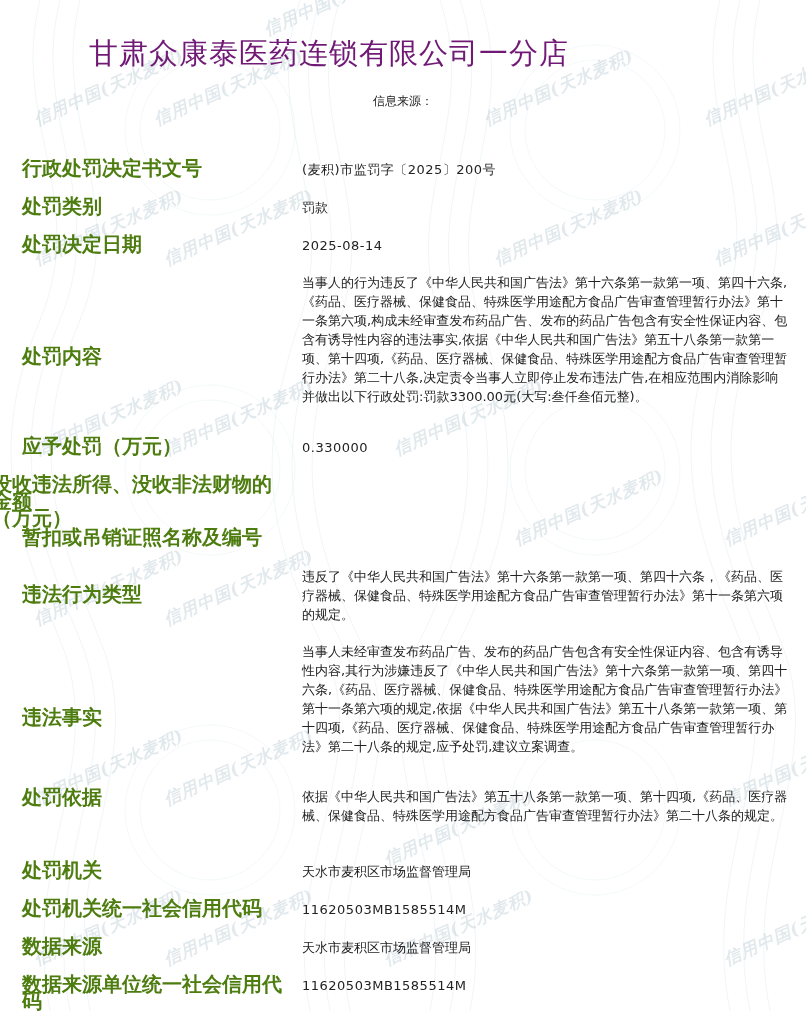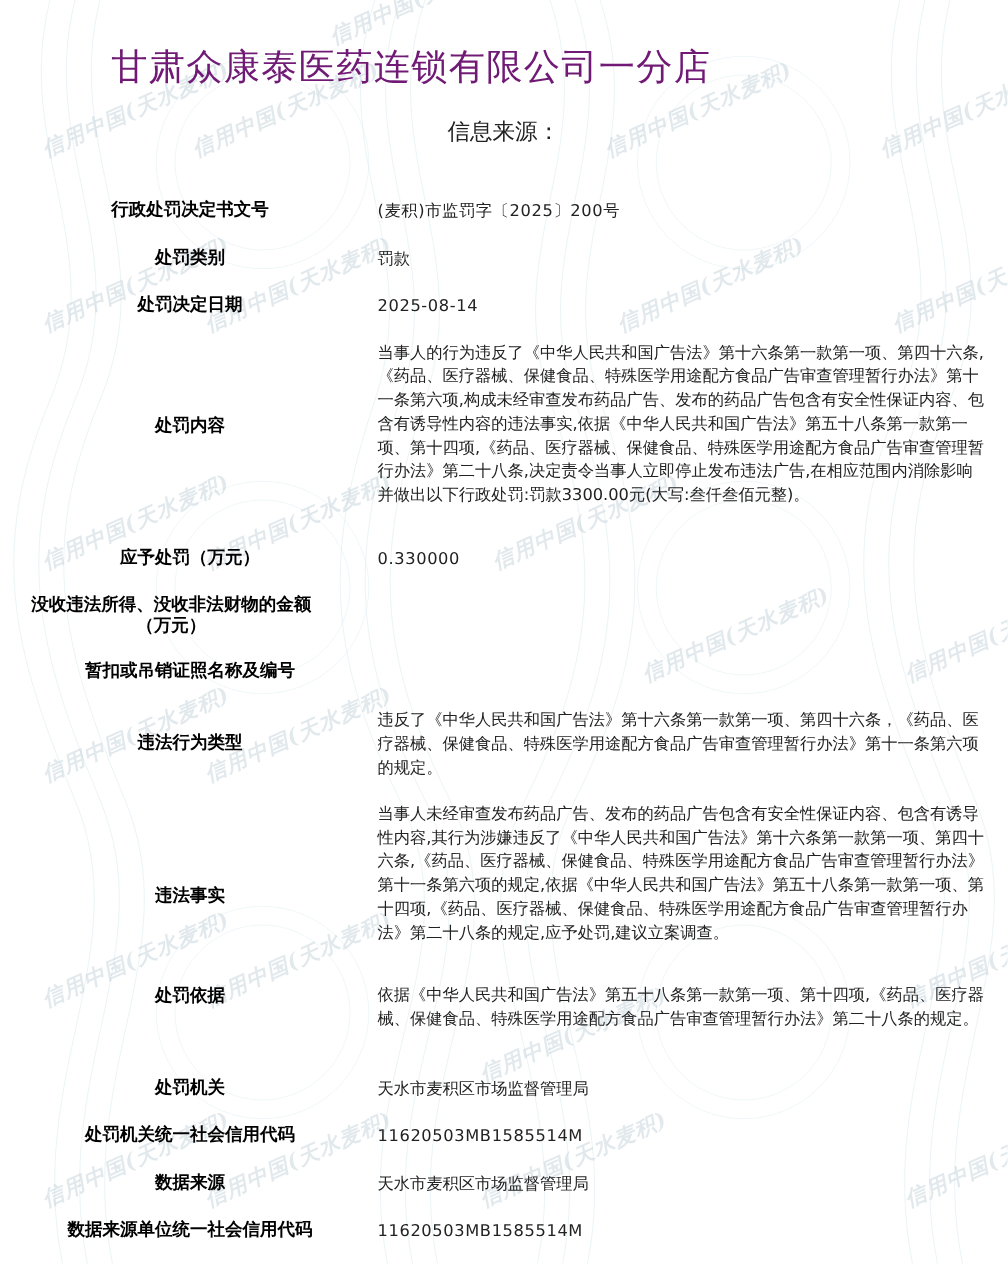--- a/index.html
+++ b/index.html
@@ -50,36 +50,36 @@
       font-size: 29px;
       color: #701a75;
       letter-spacing: 1px;
     }
     .source-line {
       position: absolute;
       left: 0;
       top: 93px;
       width: 806px;
       text-align: center;
-      font-size: 18px;
+      font-size: 12px;
       color: #222;
     }
     .row {
       position: absolute;
       left: 0;
       width: 806px;
     }
     .label {
       position: absolute;
       right: 524px;
       width: 260px;
-      text-align: center;
+      text-align: left;
       font-weight: bold;
-      font-size: 14px;
-      color: #000000;
+      font-size: 20px;
+      color: #4d7c0f;
       line-height: 17px;
     }
     .value {
       position: absolute;
       left: 302px;
       width: 488px;
       font-size: 13px;
       line-height: 19px;
       color: #222;
       word-break: break-all;
@@ -167,21 +167,21 @@
     <div class="label">处罚类别</div>
     <div class="value">罚款</div>
   </div>
 
   <div class="row" style="top:236px;">
     <div class="label">处罚决定日期</div>
     <div class="value mono">2025-08-14</div>
   </div>
 
   <div class="row" style="top:273px;">
-    <div class="label" style="top:60px;">处罚内容</div>
+    <div class="label" style="top:75px;">处罚内容</div>
     <div class="value">当事人的行为违反了《中华人民共和国广告法》第十六条第一款第一项、第四十六条,《药品、医疗器械、保健食品、特殊医学用途配方食品广告审查管理暂行办法》第十一条第六项,构成未经审查发布药品广告、发布的药品广告包含有安全性保证内容、包含有诱导性内容的违法事实,依据《中华人民共和国广告法》第五十八条第一款第一项、第十四项,《药品、医疗器械、保健食品、特殊医学用途配方食品广告审查管理暂行办法》第二十八条,决定责令当事人立即停止发布违法广告,在相应范围内消除影响并做出以下行政处罚:罚款3300.00元(大写:叁仟叁佰元整)。</div>
   </div>
 
   <div class="row" style="top:438px;">
     <div class="label">应予处罚（万元）</div>
     <div class="value mono">0.330000</div>
   </div>
 
   <div class="row" style="top:476px;">
     <div class="label" style="width:290px;">

